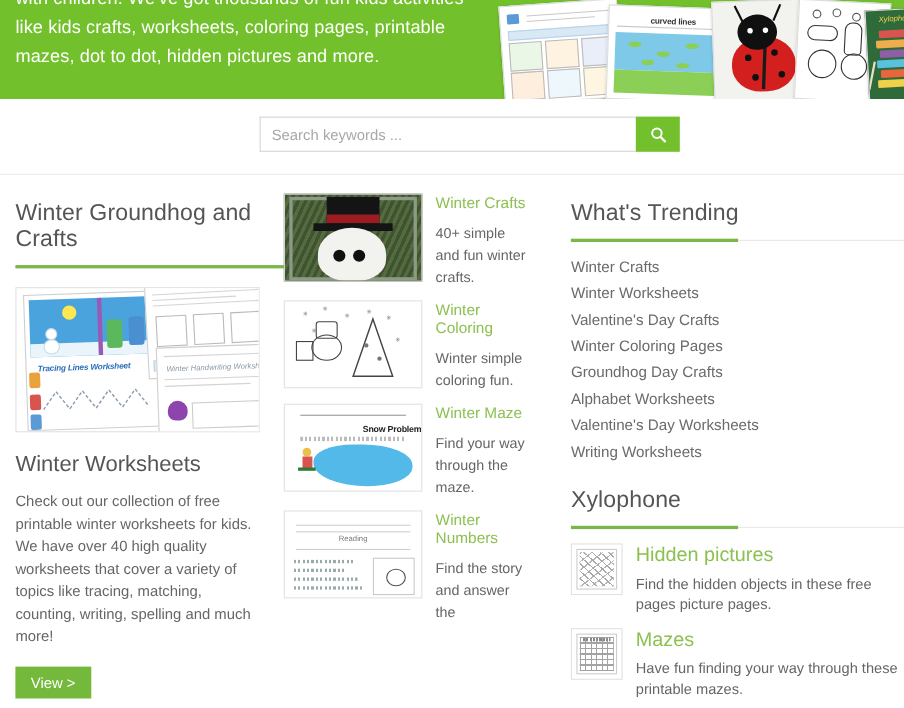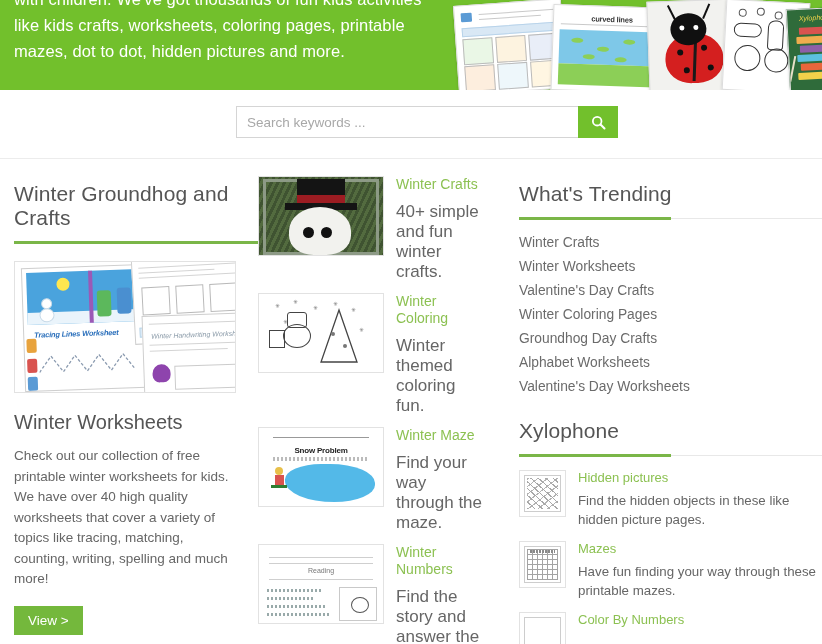--- a/index.html
+++ b/index.html
@@ -231,21 +231,21 @@
   .mid-link {
     color: #8cc152;
     font-size: 14px;
     line-height: 17px;
     text-decoration: none;
     cursor: pointer;
     display: block;
   }
   .mid-desc {
     margin-top: 9px;
-    font-size: 17px;
+    font-size: 13px;
     line-height: 20px;
     color: #666;
   }
 
   
   .t-craft { background:#4c5c3a; }
   .t-craft .grassbg { position:absolute; inset:0; background:
       repeating-linear-gradient(115deg,#3f5331 0 3px,#536b3f 3px 6px);}
   .t-craft .frame { position:absolute; left:4px; top:2px; right:4px; bottom:0; border:3px solid #8d9a86;}
   .t-craft .head { position:absolute; left:30px; top:30px; width:62px; height:48px; background:#f2f2ee; border-radius:50% 50% 40% 40%;}
@@ -256,21 +256,21 @@
 
   
   .t-color { background:#ffffff; }
   .t-color .sm { position:absolute; left:24px; top:30px; width:26px; height:22px; border:1.3px solid #444; border-radius:50%;}
   .t-color .smh { position:absolute; left:28px; top:18px; width:18px; height:14px; border:1.3px solid #444; border-radius:3px;}
   .t-color .flake { position:absolute; width:5px; height:5px; color:#777; font-size:6px; line-height:5px;}
   .t-color .bucket { position:absolute; left:10px; top:36px; width:14px; height:16px; border:1.3px solid #444;}
 
   
   .t-maze { background:#ffffff; }
-  .t-maze .title { position:absolute; left:0; right:0; top:18px; text-align:center;
+  .t-maze .title { position:absolute; left:0; right:0; top:18px; text-align:right;
                    font-size:8px; font-weight:bold; color:#222; letter-spacing:-0.2px;}
   .t-maze .sub { position:absolute; left:14px; right:14px; top:29px; height:4px;
                  background:repeating-linear-gradient(90deg,#bbb 0 2px,transparent 2px 4px);}
   .t-maze .rule { position:absolute; left:14px; right:14px; top:9px; height:1px; background:#999;}
   .t-maze .blob { position:absolute; left:26px; top:36px; width:90px; height:38px; background:#53b9e8;
                   border-radius:40% 50% 45% 55%;}
   .t-maze .skier { position:absolute; left:10px; top:38px; width:20px; height:24px;}
 
   
   .t-read { background:#ffffff; }
@@ -320,21 +320,21 @@
       repeating-linear-gradient(90deg, #8d8d8d 0 1px, transparent 1px 5px);
     opacity: .8;
   }
   .print-thumb .hdr {
     position: absolute; left:5px; right:5px; top:3px; height:3px;
     background: repeating-linear-gradient(90deg,#888 0 2px,transparent 2px 3px);
   }
   .print-text { margin-left: 12px; width: 252px; }
   .print-link {
     color: #8cc152;
-    font-size: 13px;
+    font-size: 18px;
     text-decoration: none;
     cursor: pointer;
     display: block;
   }
   .print-desc {
     margin-top: 6px;
     font-size: 13.3px;
     line-height: 19px;
     color: #666;
   }
@@ -519,21 +519,21 @@
             <div class="smh"></div>
             <div class="sm"></div>
             <svg style="position:absolute; left:58px; top:14px;" width="44" height="60" viewBox="0 0 44 60">
               <polygon points="22,2 40,54 4,54" fill="none" stroke="#444" stroke-width="1.3"></polygon>
               <circle cx="16" cy="26" r="2" fill="#777"></circle>
               <circle cx="28" cy="38" r="2" fill="#777"></circle>
             </svg>
           </div>
           <div class="mid-text">
             <a class="mid-link">Winter Coloring</a>
-            <div class="mid-desc">Winter themed coloring fun.</div>
+            <div class="mid-desc">Winter simple coloring fun.</div>
           </div>
         </div>
 
         <div class="mid-item">
           <div class="mid-thumb t-maze">
             <div class="rule"></div>
             <div class="title">Snow Problem</div>
             <div class="sub"></div>
             <div class="blob"></div>
             <svg class="skier" viewBox="0 0 20 24">
@@ -583,36 +583,38 @@
         <li>
           <a class="trend-link">Valentine's Day Crafts</a></li>
         <li>
           <a class="trend-link">Winter Coloring Pages</a></li>
         <li>
           <a class="trend-link">Groundhog Day Crafts</a></li>
         <li>
           <a class="trend-link">Alphabet Worksheets</a></li>
         <li>
           <a class="trend-link">Valentine's Day Worksheets</a></li>
+        <li>
+          <a class="trend-link">Writing Worksheets</a></li>
       </ul>
 
       <h2 class="section-head" style="padding-top:18px;">Xylophone</h2>
       <div class="head-rule rule-right"></div>
 
       <div class="print-list">
 
         <div class="print-item">
           <div class="print-thumb">
             <div class="art">
                 <div class="scribble"></div>
               </div>
           </div>
           <div class="print-text">
             <a class="print-link">Hidden pictures</a>
-            <div class="print-desc">Find the hidden objects in these like hidden picture pages.</div>
+            <div class="print-desc">Find the hidden objects in these free pages picture pages.</div>
           </div>
         </div>
 
         <div class="print-item">
           <div class="print-thumb">
             <div class="art">
                 <div class="hdr"></div>
                 <div class="mazegrid"></div>
               </div>
           </div>

